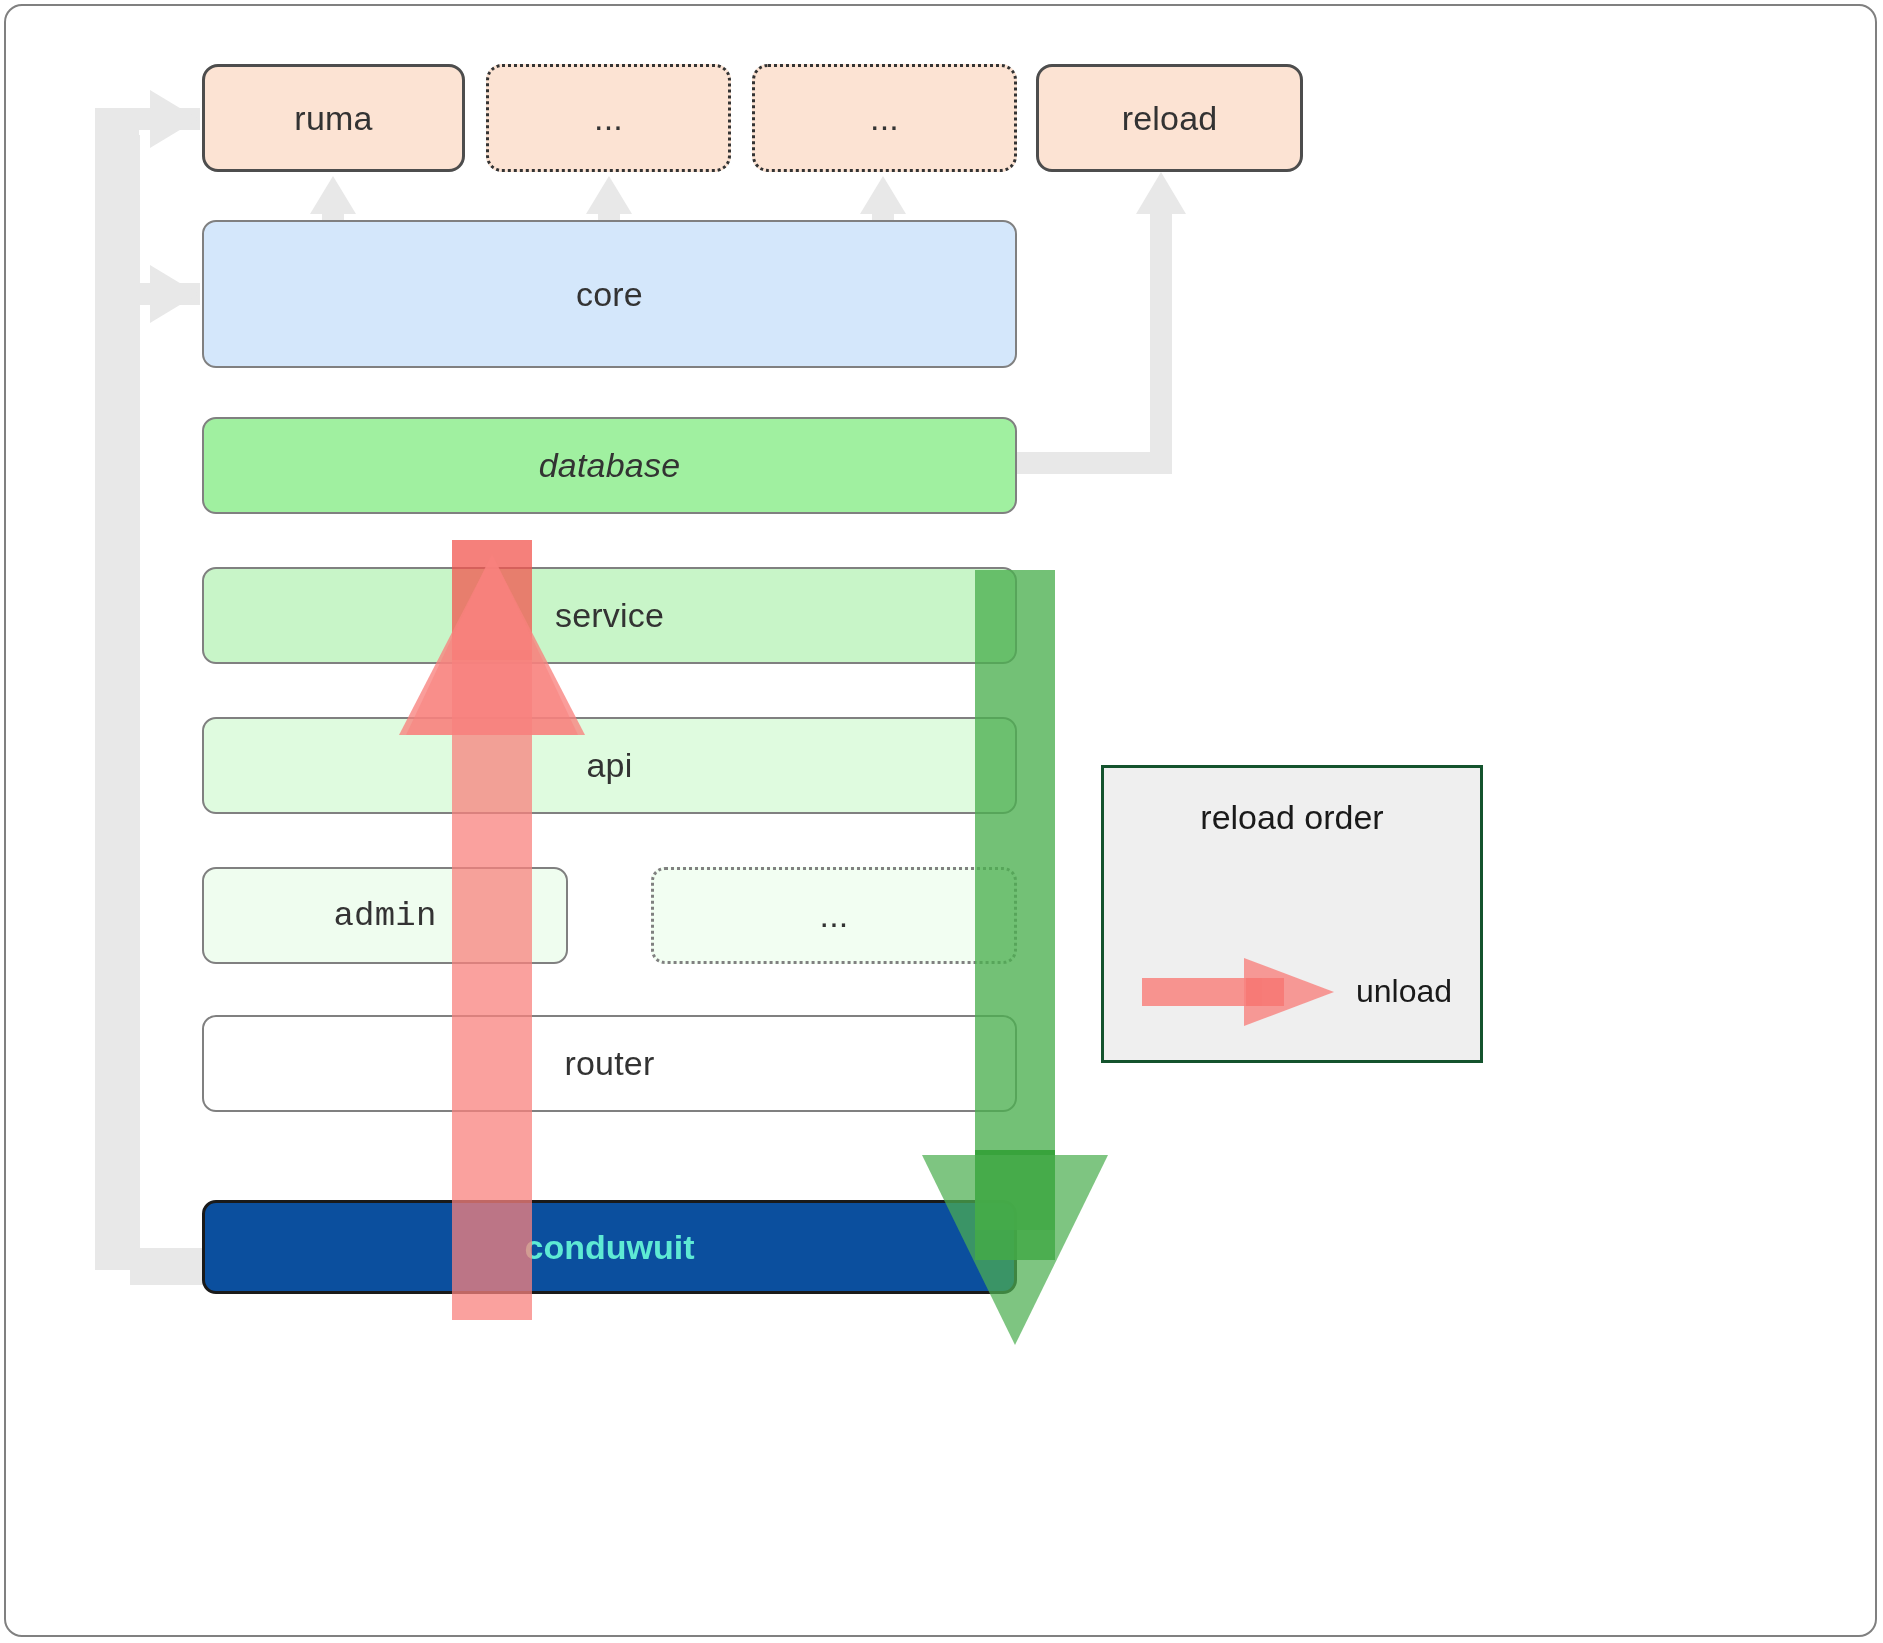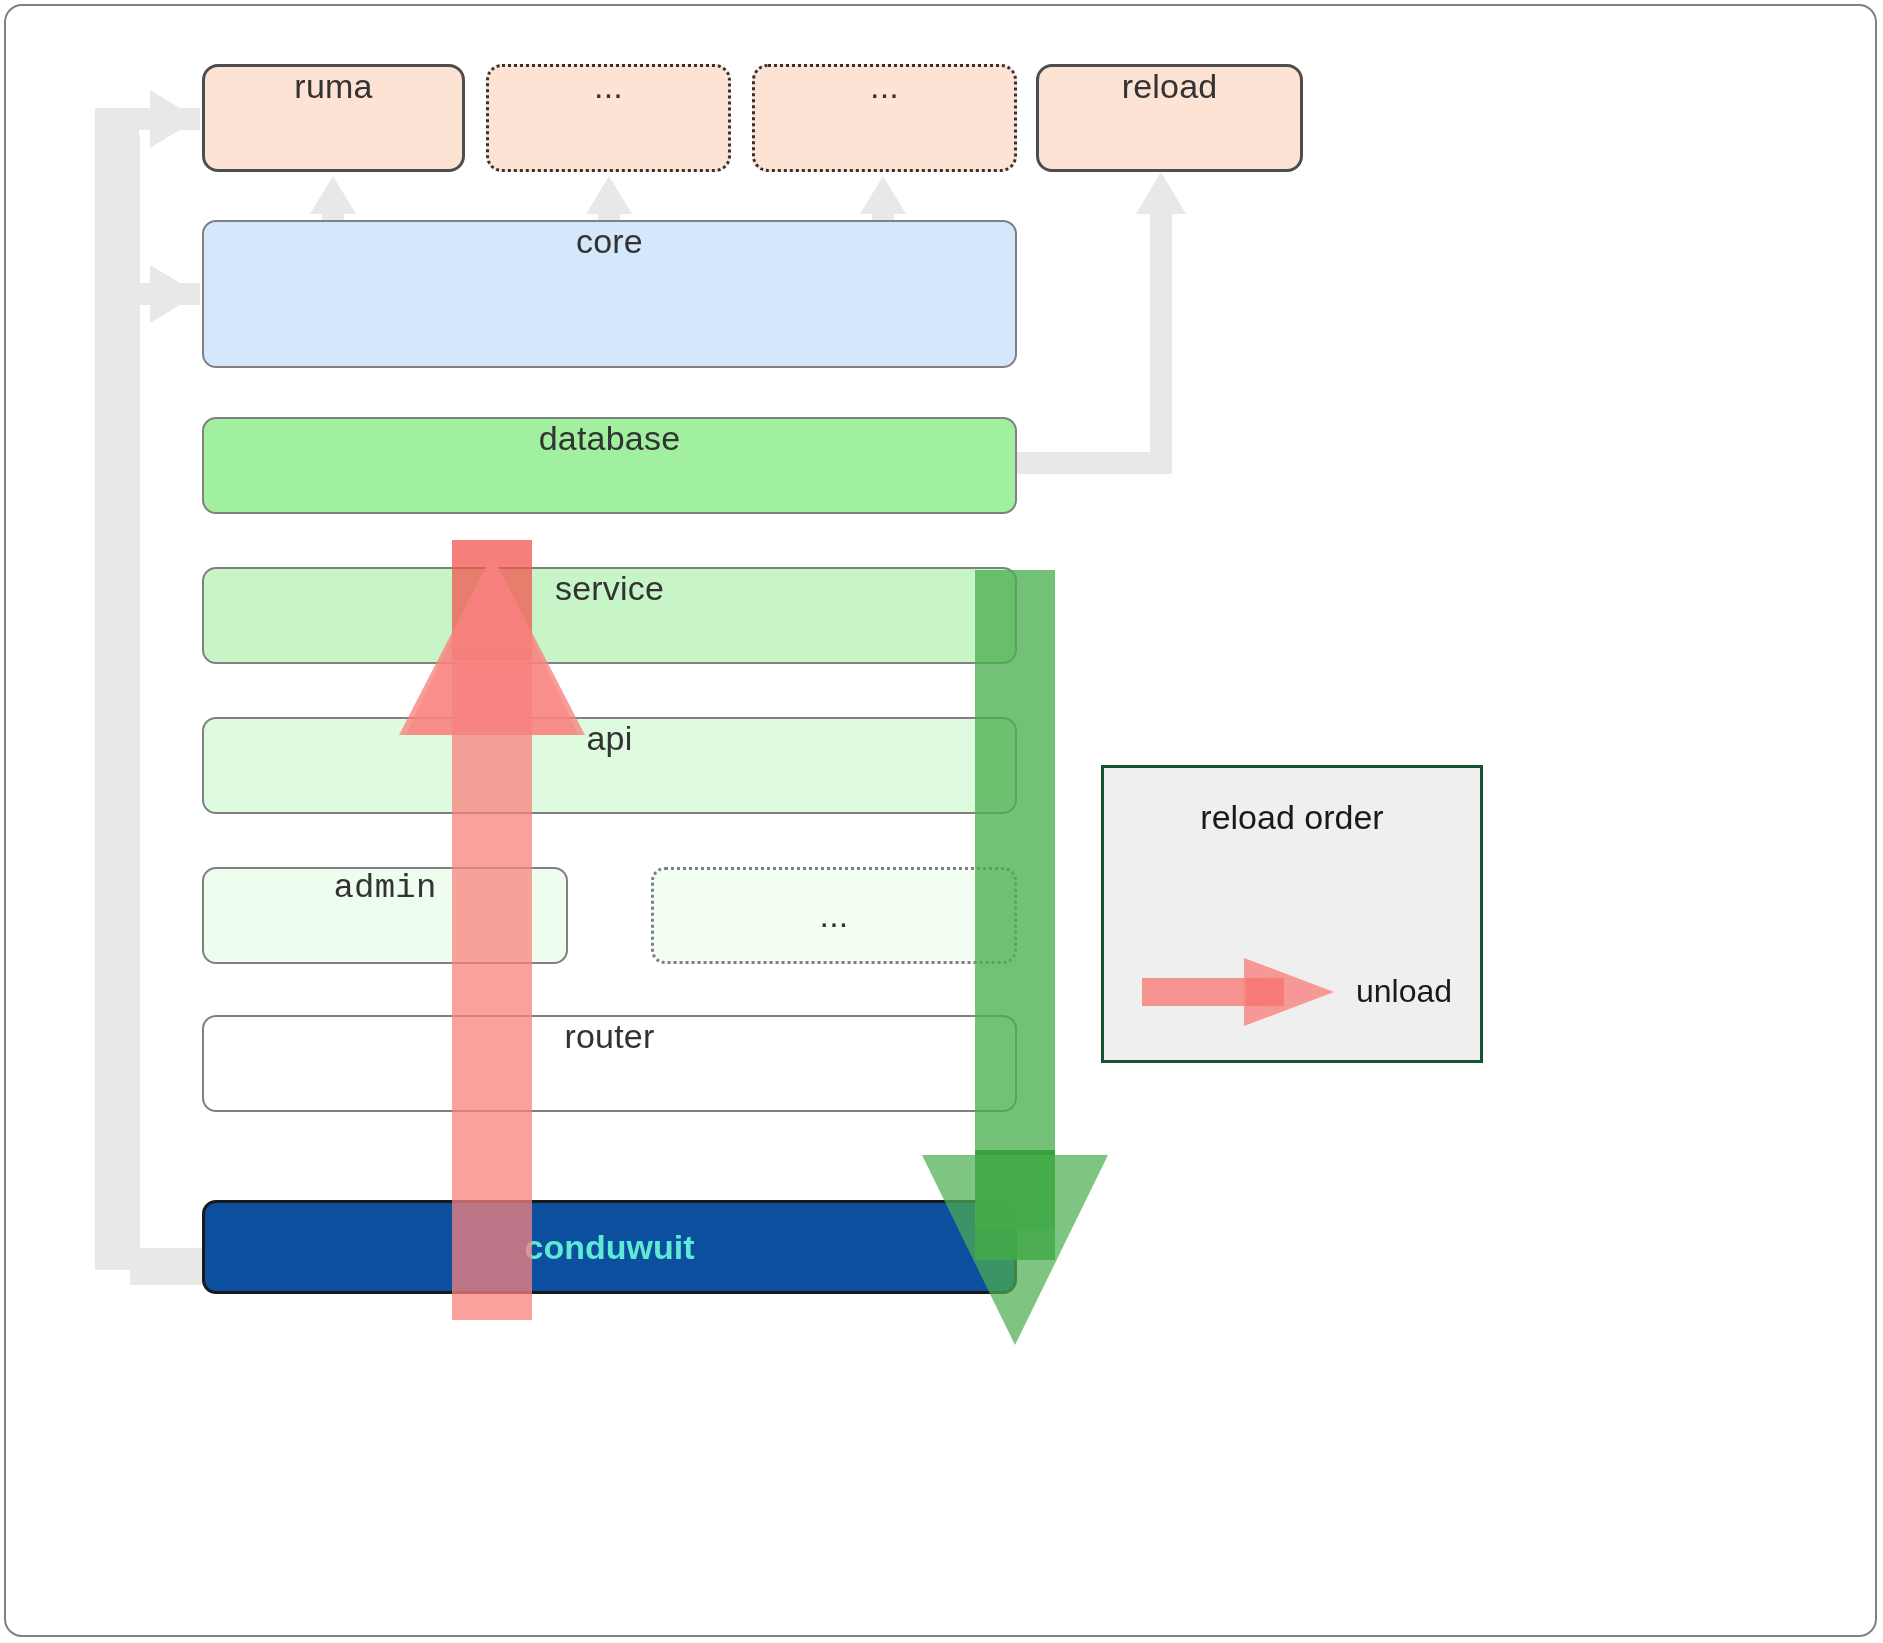--- a/index.html
+++ b/index.html
@@ -26,20 +26,21 @@
     border-radius: 18px;
     box-sizing: border-box;
     background: #ffffff;
   }
 
   
   .node {
     position: absolute;
     box-sizing: border-box;
     display: flex;
+    align-items: center;
     justify-content: center;
     border-radius: 14px;
     font-size: 34px;
     color: #333333;
     letter-spacing: 0.2px;
   }
   .node.dotted { border-style: dotted !important; border-width: 3px !important; }
 
   
   .dep {
@@ -57,21 +58,21 @@
   .dep-rocks   { left: 1036px; width: 267px; }
 
   
   .layer {
     left: 202px;
     width: 815px;
     border: 2px solid #808080;
     border-radius: 14px;
   }
   .layer-core     { top: 220px;  height: 148px; background: #d4e7fb; }
-  .layer-database { top: 417px;  height: 97px;  background: #a0f0a0; }
+  .layer-database { top: 417px;  height: 97px;  background: #a0f0a0; font-style: italic; }
   .layer-service  { top: 567px;  height: 97px;  background: #c8f5c8; }
   .layer-api      { top: 717px;  height: 97px;  background: #dffbdf; }
   .layer-admin    { top: 867px;  height: 97px;  width: 366px; background: #effdef; font-family: Liberation Mono, monospace; }
   .layer-dots3    { top: 867px;  left: 651px; width: 366px; height: 97px;
                     background: #f2fef2; border: 3px dotted #808080; }
   .layer-router   { top: 1015px; height: 97px;  background: #ffffff; }
 
   .node-conduwuit {
     position: absolute;
     left: 202px;

